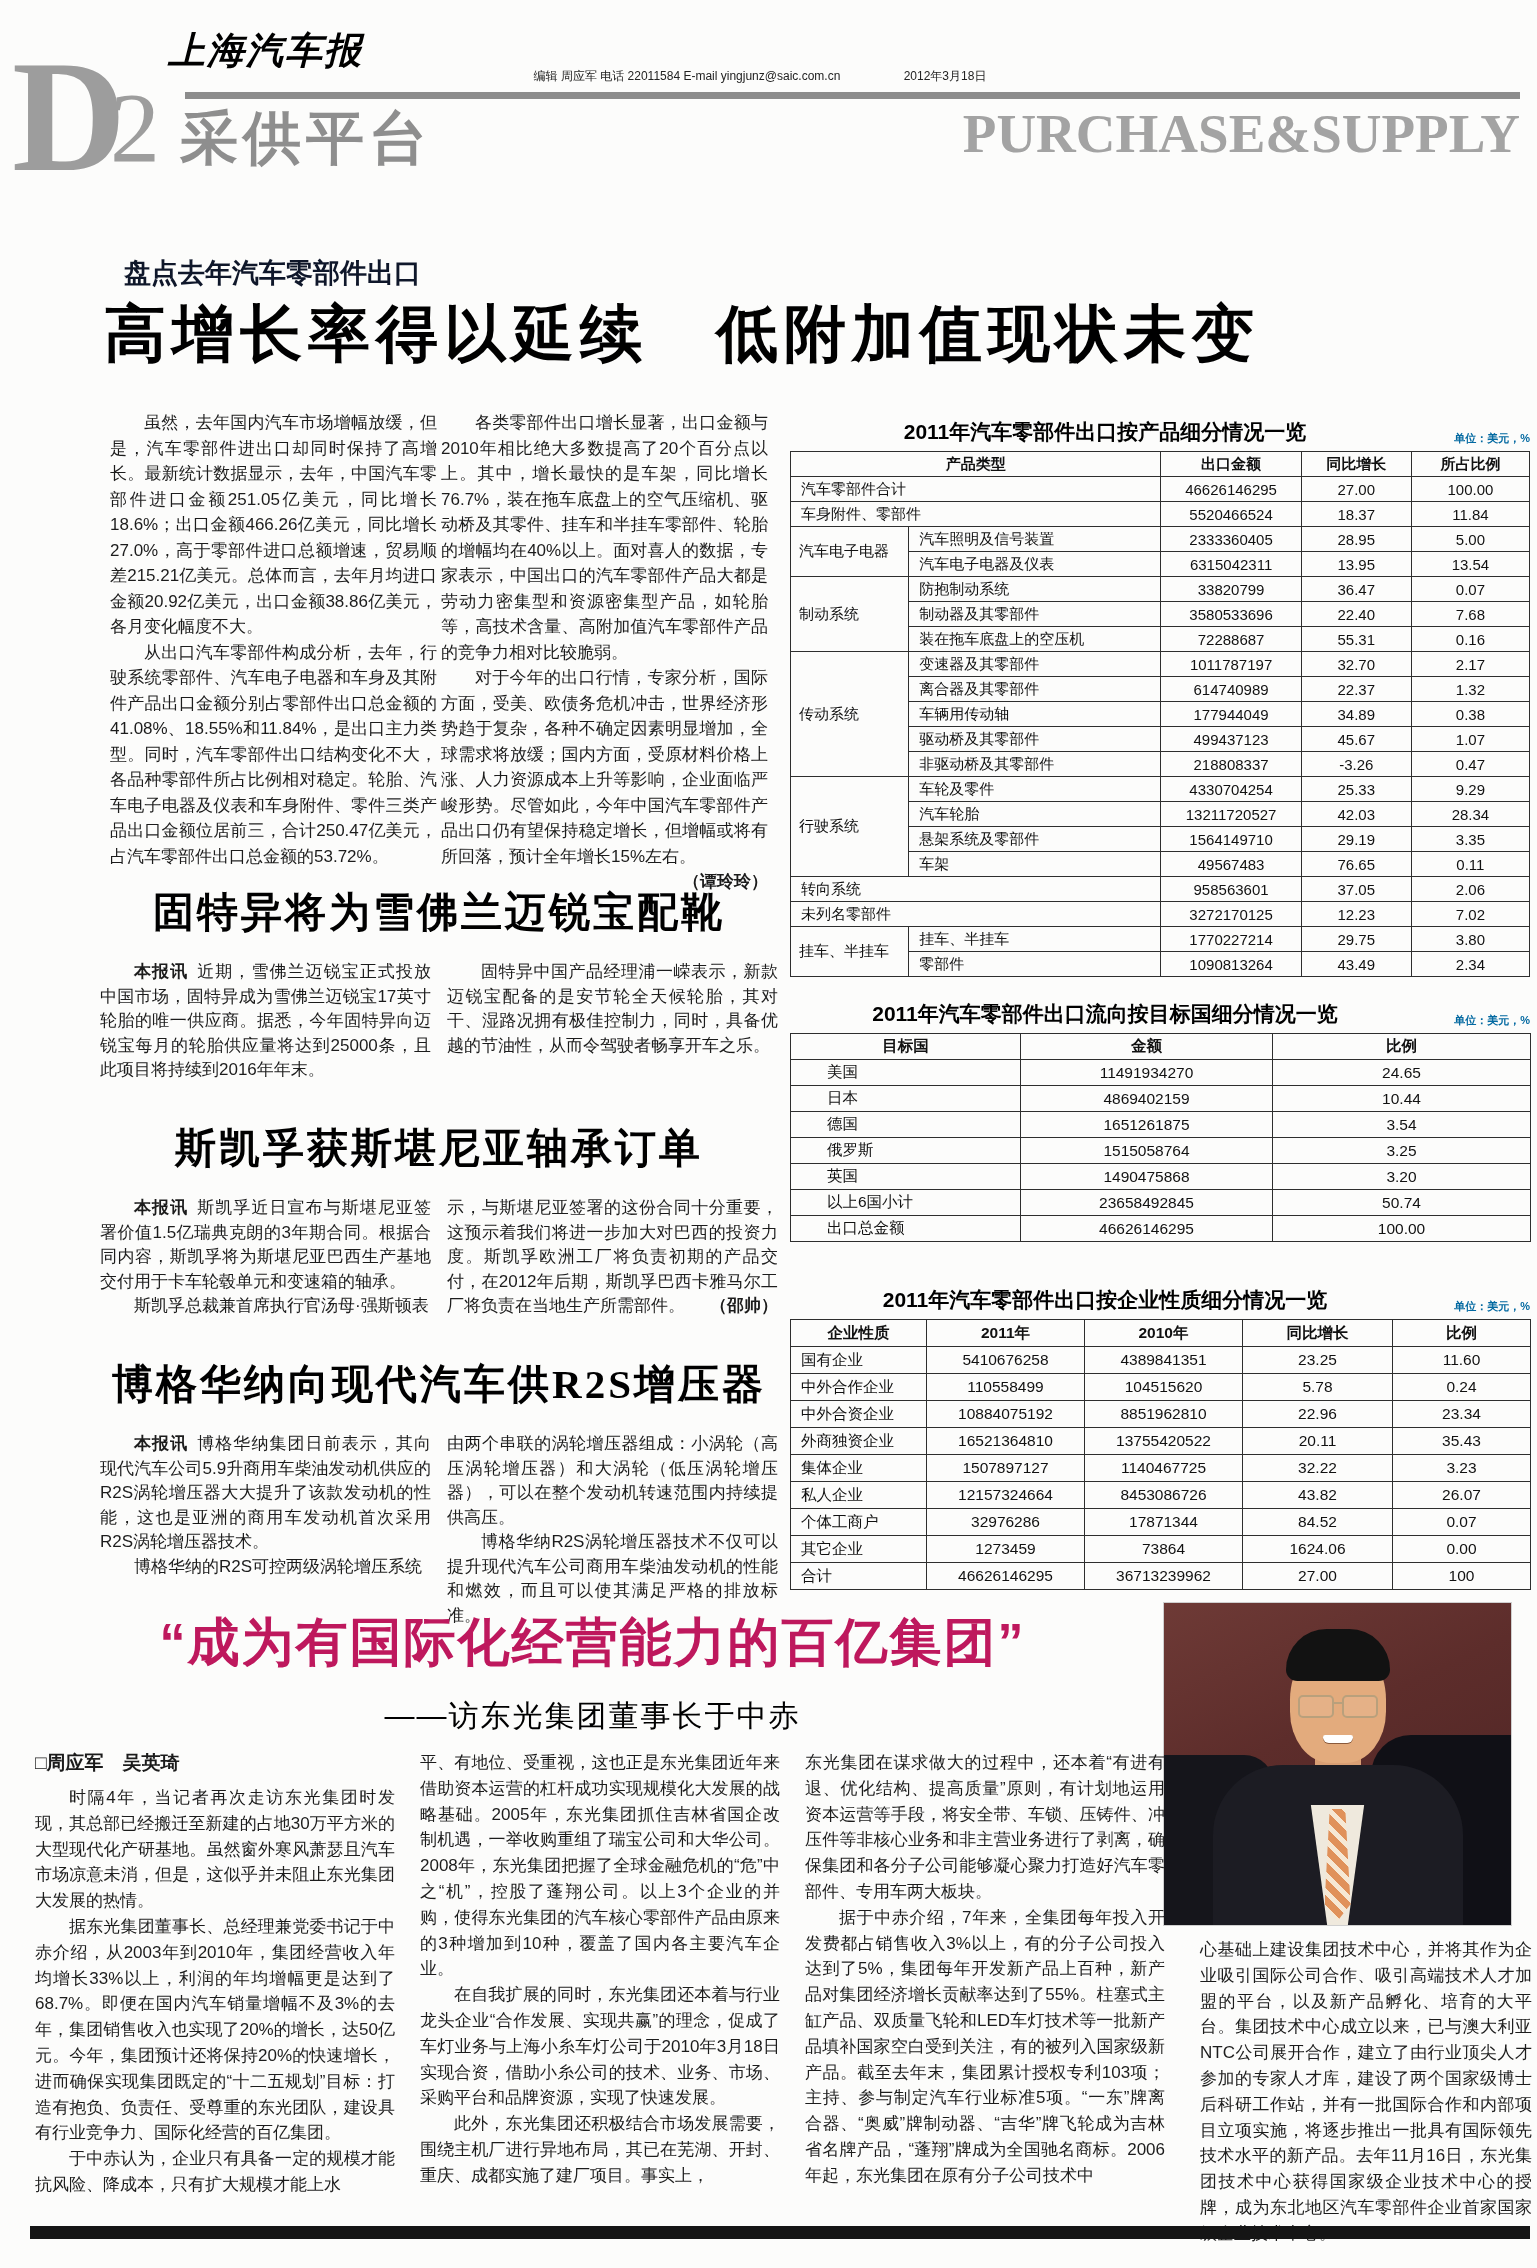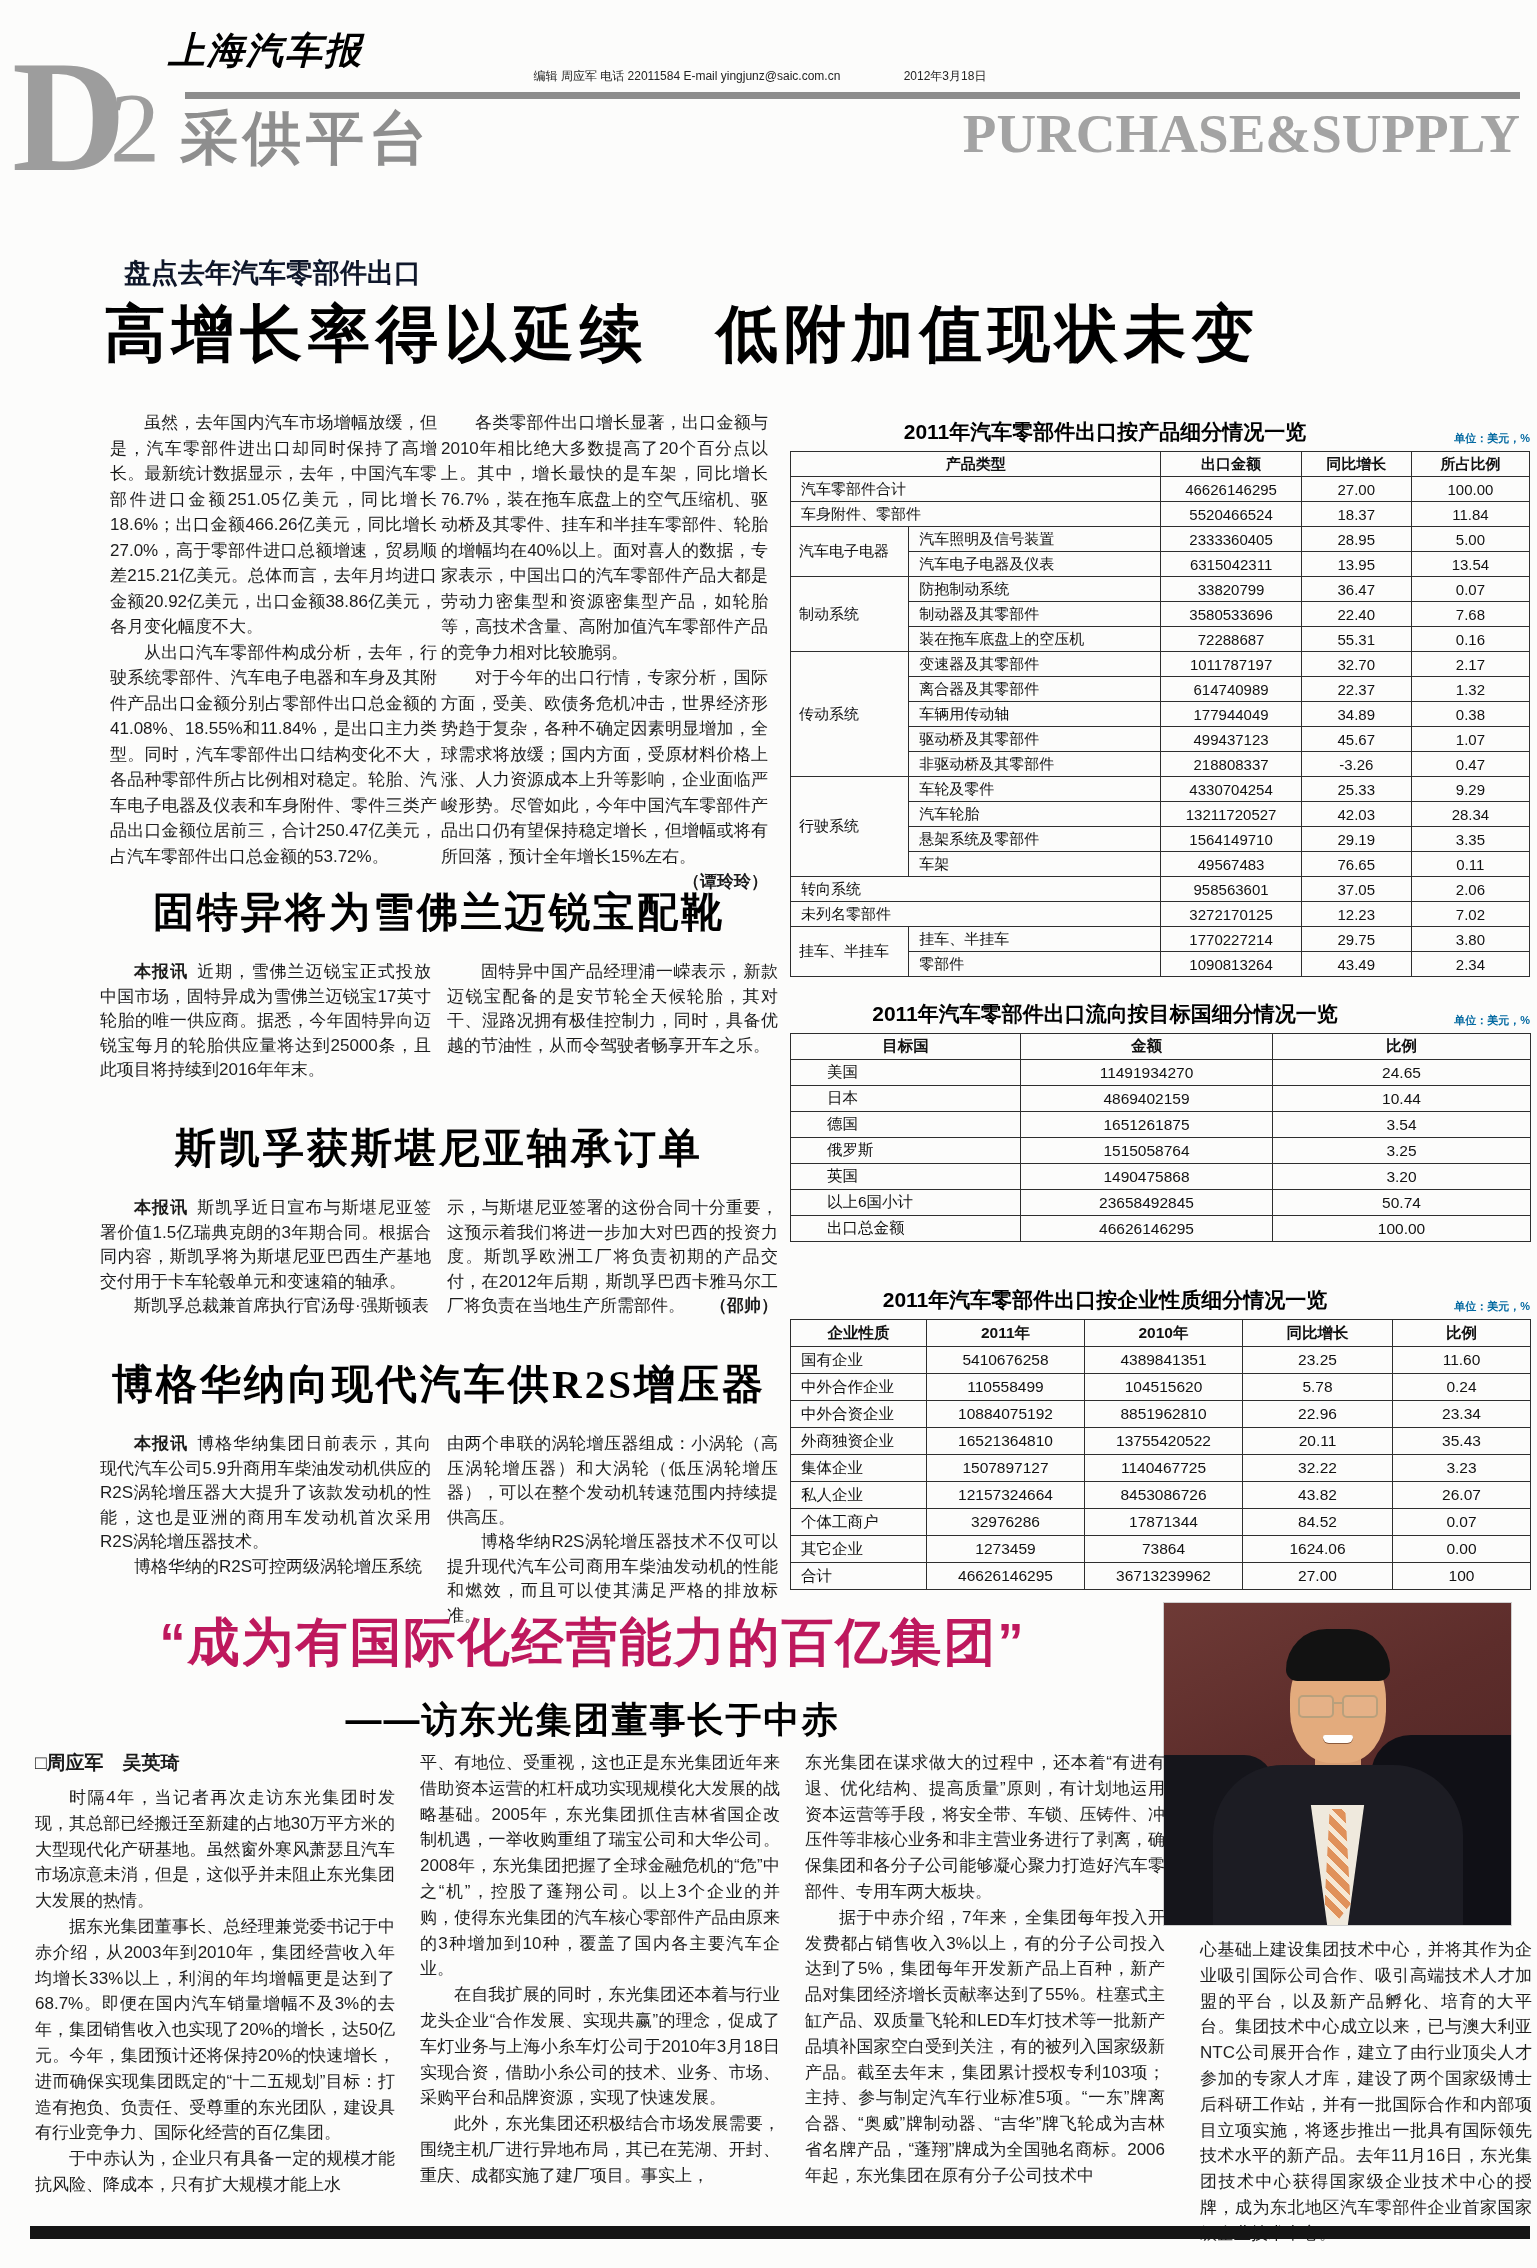--- a/index.html
+++ b/index.html
@@ -52,22 +52,22 @@
   .dtable td.lbl{text-align:left;padding-left:10px;}
   .dtable td.grp{text-align:left;padding-left:8px;}
   .dtable td.num{text-align:center;}
   .t2 td,.t2 th{height:25px;font-size:15.5px;}
   .t3 td,.t3 th{height:26px;font-size:15.5px;}
 
   
   .feature{position:absolute;left:30px;top:1600px;width:1500px;height:615px;}
   .feat-head{position:absolute;left:0;top:8px;width:1125px;text-align:center;font-size:52px;
              font-weight:900;color:#be185d;letter-spacing:2px;white-space:nowrap;}
-  .feat-sub{position:absolute;left:0;top:96px;width:1125px;text-align:center;font-size:36px;
-            font-weight:700;color:#000;letter-spacing:2px;}
+  .feat-sub{position:absolute;left:0;top:96px;width:1125px;text-align:center;font-size:30px;
+            font-weight:400;color:#000;letter-spacing:2px;}
   .feat-byline{font-size:19px;font-weight:900;margin-bottom:9px;}
   .fcol{position:absolute;top:150px;width:360px;}
   .fcol .bodytext{font-size:17px;line-height:25.8px;}
   .fcol1{left:5px;} .fcol2{left:390px;} .fcol3{left:775px;}
   .fcol4{left:1170px;top:337px;width:332px;}
 
   
   .photo{position:absolute;left:1133px;top:2px;width:347px;height:322px;border:1px solid #cfcfcf;
          background:linear-gradient(155deg,#6e3a36 0%,#5d2d2b 40%,#4b2323 100%);overflow:hidden;}
   .photo .chair-l{position:absolute;left:-40px;bottom:-30px;width:150px;height:200px;background:#15151b;border-radius:30px;}

